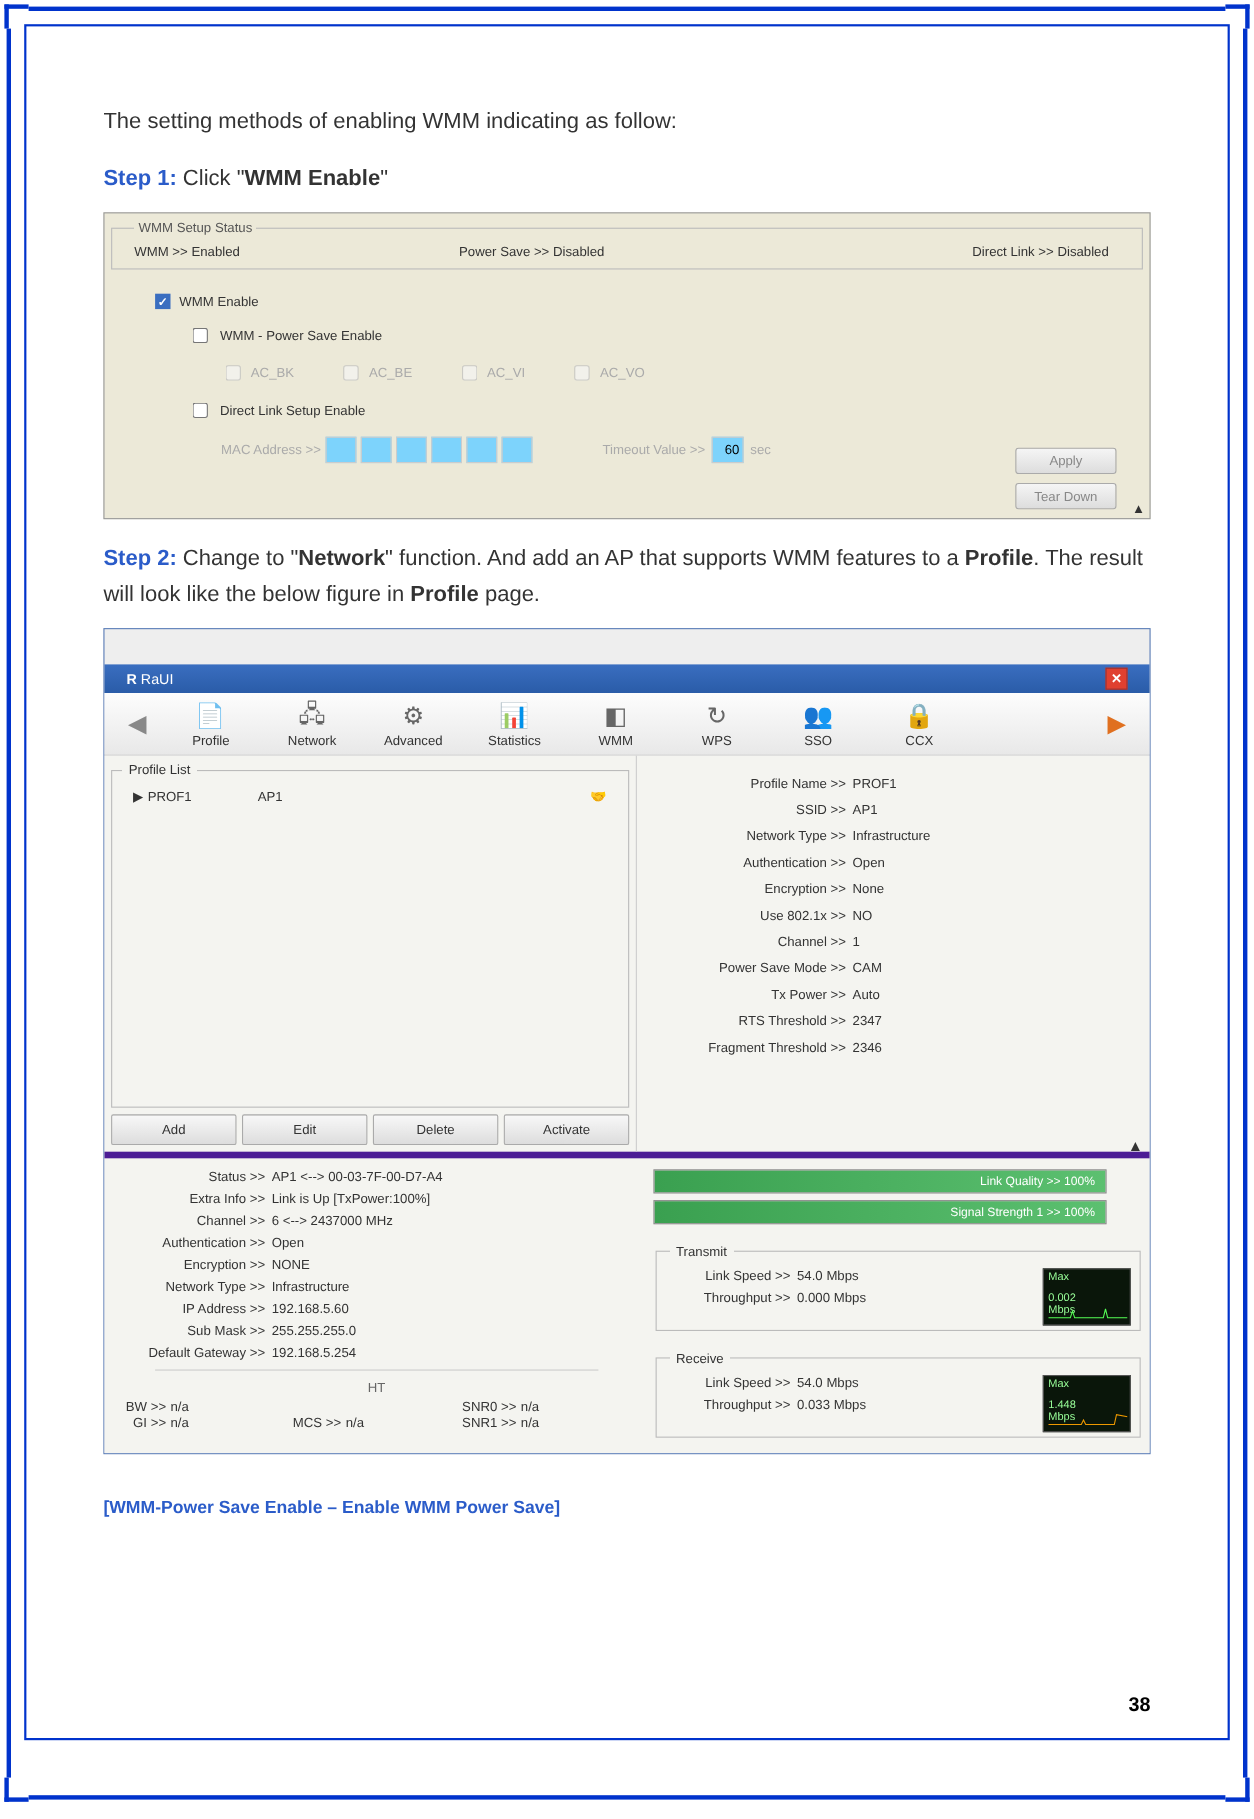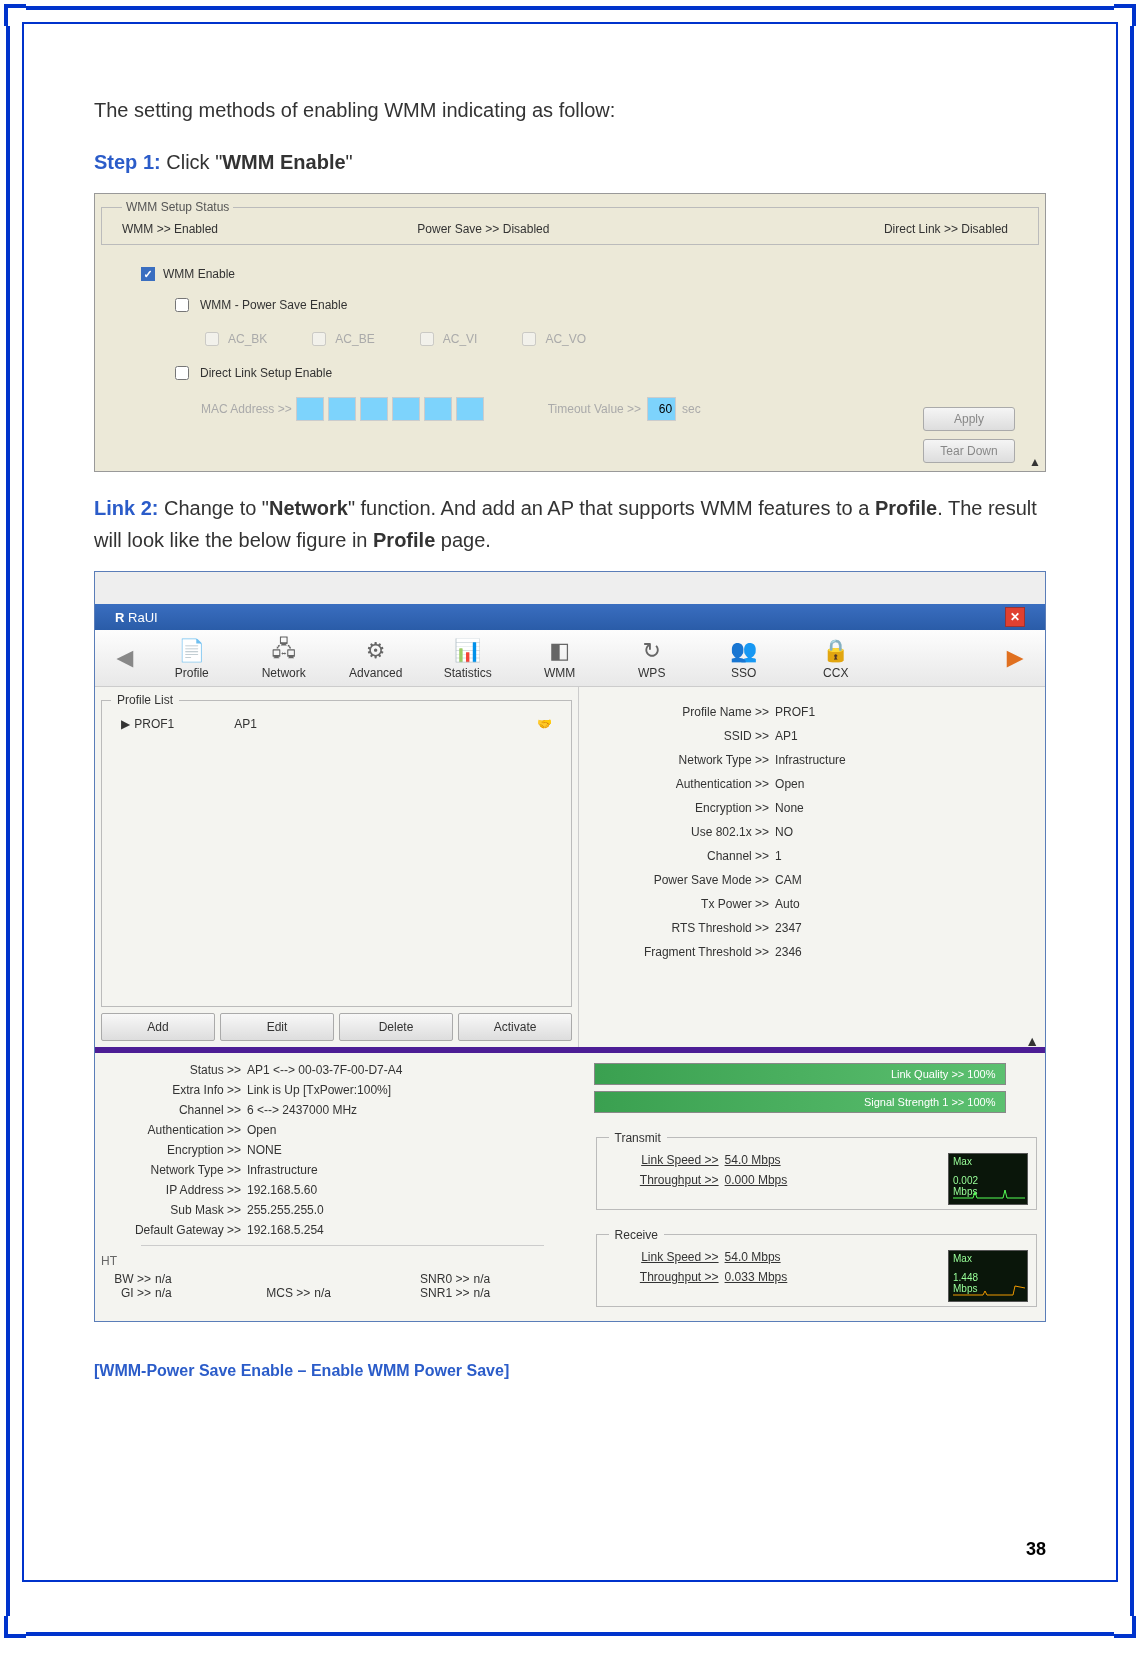--- a/index.html
+++ b/index.html
@@ -186,39 +186,39 @@
     display:flex; margin-bottom:10px; font-size:12px;
   }
   .detail-pane .drow .k { width:180px; text-align:right; padding-right:6px;}
   .collapse-tri2 { position:absolute; bottom:-2px; right:6px; font-size:14px;}
 
   .bottom-row { display:flex; background:#f4f4f0; border-top:6px solid #4c1d95; padding:10px 6px 14px 6px; }
   .bottom-left { width:52%; font-size:12px; }
   .bottom-left .brow { display:flex; margin-bottom:6px;}
   .bottom-left .brow .bk { width:140px; text-align:right; padding-right:6px;}
   .bottom-left hr { border:none; border-top:1px solid #ccc; margin:8px 40px;}
-  .ht-label { text-align:left; color:#666; margin: 4px 0;}
+  .ht-label { text-align:center; color:#666; margin: 4px 0;}
   .ht-grid { display:flex; flex-wrap:wrap;}
   .ht-grid > div { width:33%; display:flex;}
   .ht-grid .hk { width:50px; text-align:right; padding-right:4px;}
 
   .bottom-right { width:48%; padding-left:10px;}
   .bar {
     height:20px;
     background: linear-gradient(90deg,#3aa050,#5cc070);
     color:#fff; font-size:11px;
     display:flex; align-items:center; justify-content:flex-end;
     padding-right:10px; margin-bottom:6px;
     border:1px solid #888;
     width: 90%;
   }
   .tr-fieldset { border:1px solid #bbb; margin-top:18px; padding:8px 8px 4px 12px;}
   .tr-fieldset legend { font-size:12px; padding:0 6px;}
   .tr-grid { display:flex; align-items:flex-start;}
-  .tr-grid .tcol { flex:1;text-decoration:underline;}
+  .tr-grid .tcol { flex:1;}
   .tr-grid .trow { display:flex; margin-bottom:6px; font-size:12px;}
   .tr-grid .tk { width:110px; text-align:right; padding-right:6px;}
   .graph {
     width:80px; height:52px; background:#0a160a; border:1px solid #555;
     color:#9f9; font-size:10px; padding:2px 4px; box-sizing:border-box;
     position:relative;
   }
   .graph .spark { position:absolute; bottom:4px; left:4px; right:4px; height:12px;}
 
 </style>
@@ -294,21 +294,21 @@
         </div>
         <div class="btn-col">
           <div class="win-btn">Apply</div>
           <div class="win-btn">Tear Down</div>
         </div>
       </div>
       <div class="collapse-tri">▲</div>
     </div>
 
     <p class="body-text">
-      <span class="step-label">Link 2:</span><span> Change to "</span><b>Network</b><span>" function. And add an AP that supports WMM features to a </span><b>Profile</b><span>. The result will look like the below figure in </span><b>Profile</b><span> page.</span>
+      <span class="step-label">Step 2:</span><span> Change to "</span><b>Network</b><span>" function. And add an AP that supports WMM features to a </span><b>Profile</b><span>. The result will look like the below figure in </span><b>Profile</b><span> page.</span>
     </p>
 
     <div class="shot2">
       <div class="shot2-title">
         <span><b>R</b> <span>RaUI</span></span>
         <span class="close">✕</span>
       </div>
       <div class="toolbar">
         <div class="tb-arrow">◄</div>
         <div class="tb-item">

